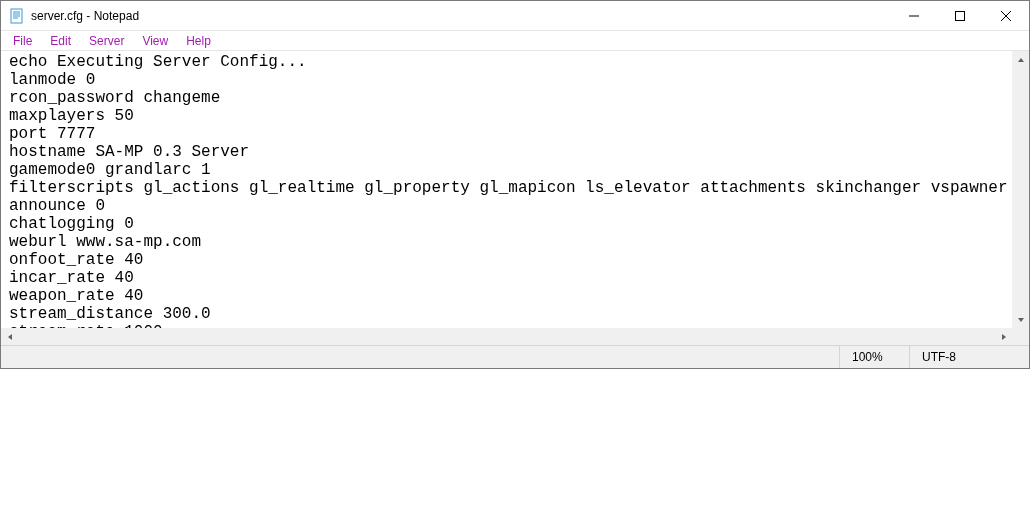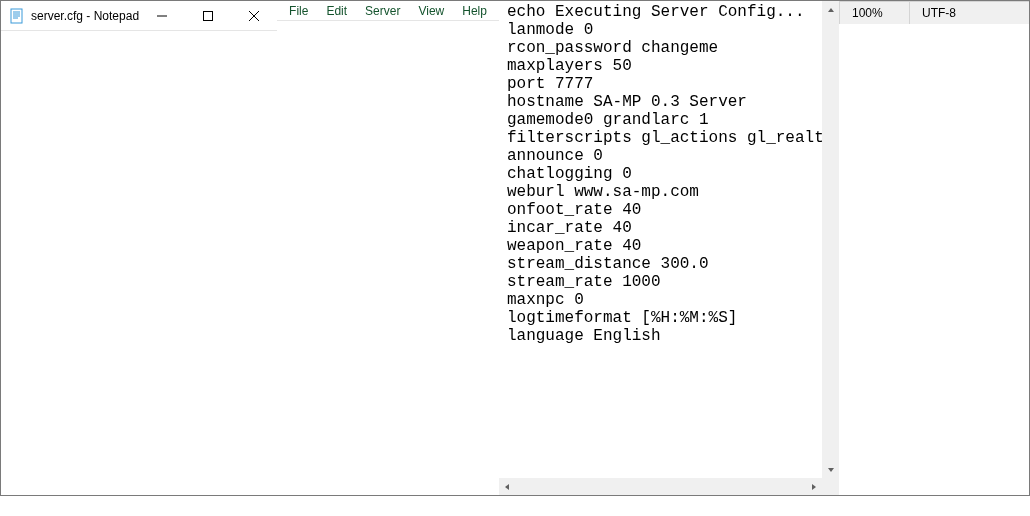--- a/index.html
+++ b/index.html
@@ -6,24 +6,24 @@
   html, body {
     margin: 0; padding: 0;
     width: 1030px; height: 516px;
     font-family: "Segoe UI", Tahoma, sans-serif;
     font-size: 12px;
     background: #ffffff;
     color: #000;
     overflow: hidden;
   }
   .window {
-    width: 1030px; height: 496px;
+    width: 1030px; height: 369px;
     border: 1px solid #7a7a7a;
     display: flex;
-    flex-direction: row;
+    flex-direction: column;
     background: #fff;
   }
   .titlebar {
     height: 30px;
     background: #ffffff;
     display: flex;
     align-items: center;
     border-bottom: 1px solid #e5e5e5;
   }
   .titlebar .app-icon {
@@ -50,21 +50,21 @@
     display: flex;
     align-items: center;
     padding: 0 4px;
     gap: 2px;
     border-bottom: 1px solid #e5e5e5;
     background: #fff;
   }
   .menu-item {
     padding: 1px 8px;
     font-size: 12px;
-    color: #14532d;
+    color: #a21caf;
   }
 
   .editor-wrap {
     flex: 1;
     position: relative;
     overflow: hidden;
     display: flex;
     flex-direction: column;
   }
   .editor {

